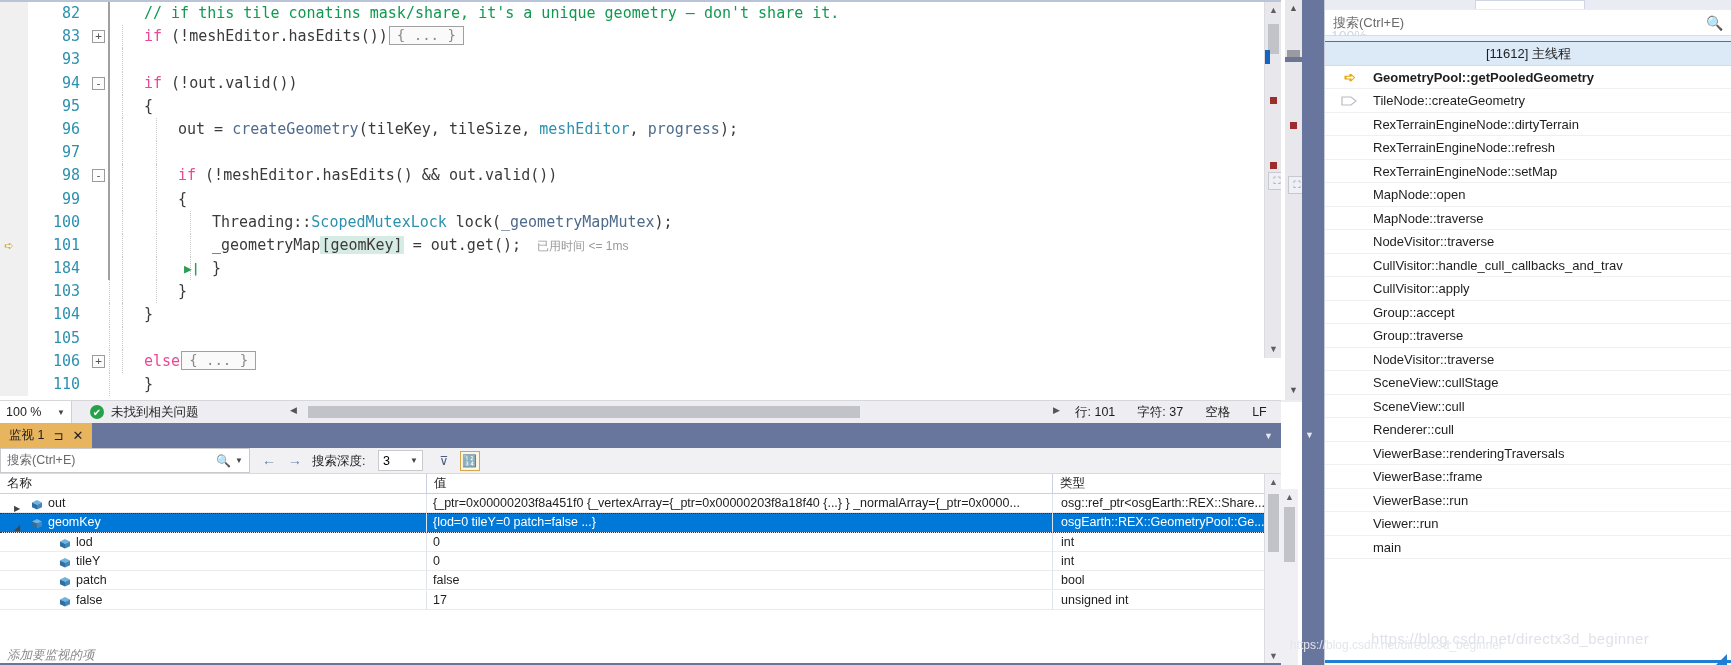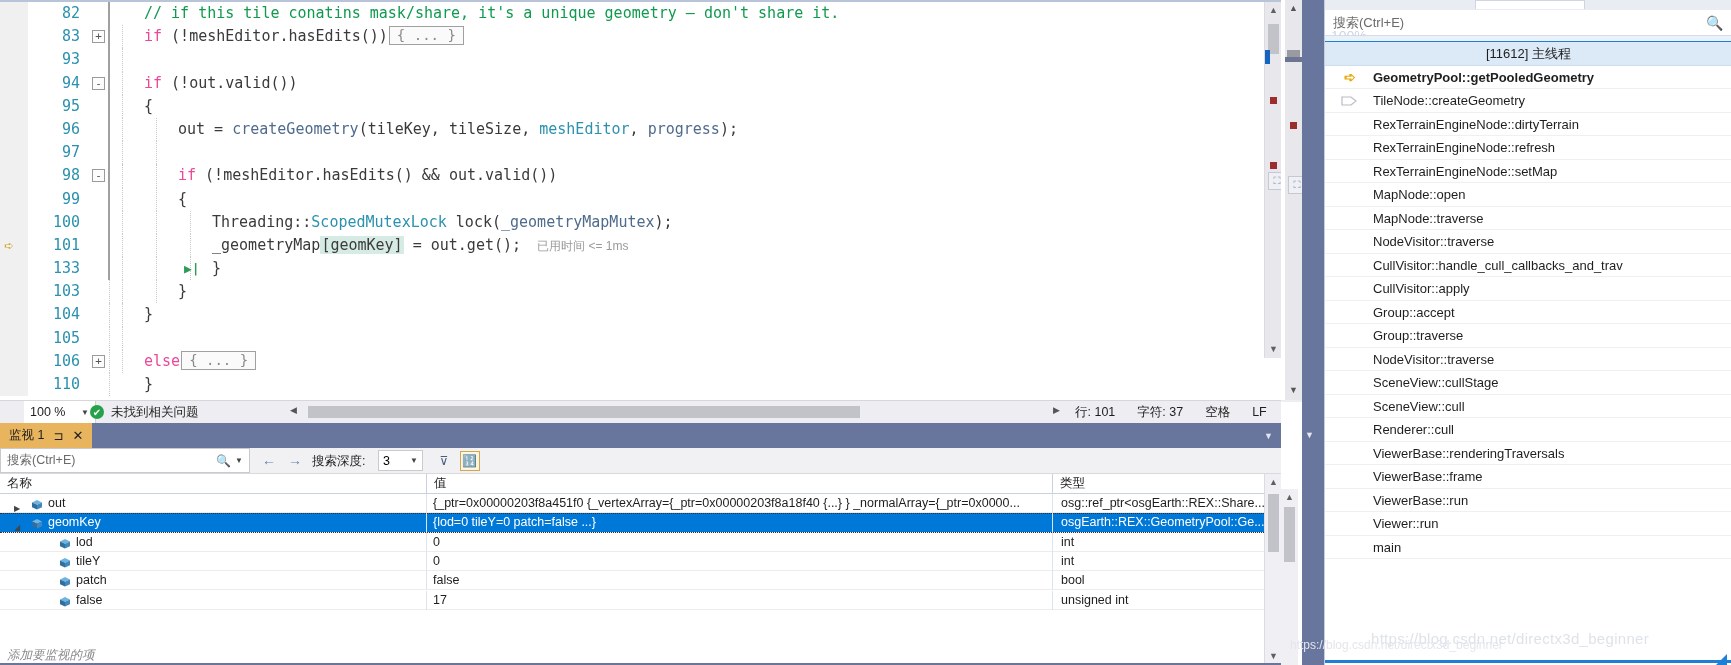--- a/index.html
+++ b/index.html
@@ -110,21 +110,21 @@
 
   
   #editor-status {
     position: absolute; left: 0; top: 400px; width: 1281px; height: 23px;
     background: #eeeef2; border-top: 1px solid #d6d6db;
     font-size: 12.5px; color: #1e1e1e;
   }
   #zoom-combo {
     position: absolute; left: 0; top: 0; width: 72px; height: 22px;
     background: #fff; border-right: 1px solid #cfcfd4;
-    display: flex; align-items: center; padding-left: 6px; margin-left: 24px;
+    display: flex; align-items: center; padding-left: 6px;
   }
   #zoom-combo .zv { font-size: 12.5px; }
   #zoom-combo .car { margin-left: auto; margin-right: 6px; font-size: 8px; color: #444; }
   #status-ok {
     position: absolute; left: 90px; top: 0; height: 22px;
     display: flex; align-items: center; gap: 7px;
   }
   .okcircle {
     width: 14px; height: 14px; border-radius: 50%;
     background: #25a14a; color: #fff; font-size: 10px;
@@ -470,21 +470,21 @@
           <div class="cur-arrow">➪</div>
           <div class="lineno">101</div>
           <div class="structbar"></div>
           <div class="indentbar" style="left:122px"></div>
           <div class="indentbar" style="left:156px"></div>
           <div class="indentbar" style="left:190px"></div>
           <div class="codetext" style="left:212px"><span class="plain">_geometryMap</span><span class="hl-ident">[geomKey]</span><span class="plain"> = out.get();</span><span class="elapsed">已用时间 &lt;= 1ms</span></div>
         </div>
         <div class="code-row">
           <div class="gut-margin"></div>
-          <div class="lineno">133</div>
+          <div class="lineno">184</div>
           <div class="structbar"></div>
           <div class="indentbar" style="left:122px"></div>
           <div class="indentbar" style="left:156px"></div>
           <div class="indentbar" style="left:190px"></div>
           <div class="retarrow" style="left:184px">▶|</div>
           <div class="codetext" style="left:212px"><span class="plain">}</span></div>
         </div>
         <div class="code-row">
           <div class="gut-margin"></div>
           <div class="lineno">103</div>

